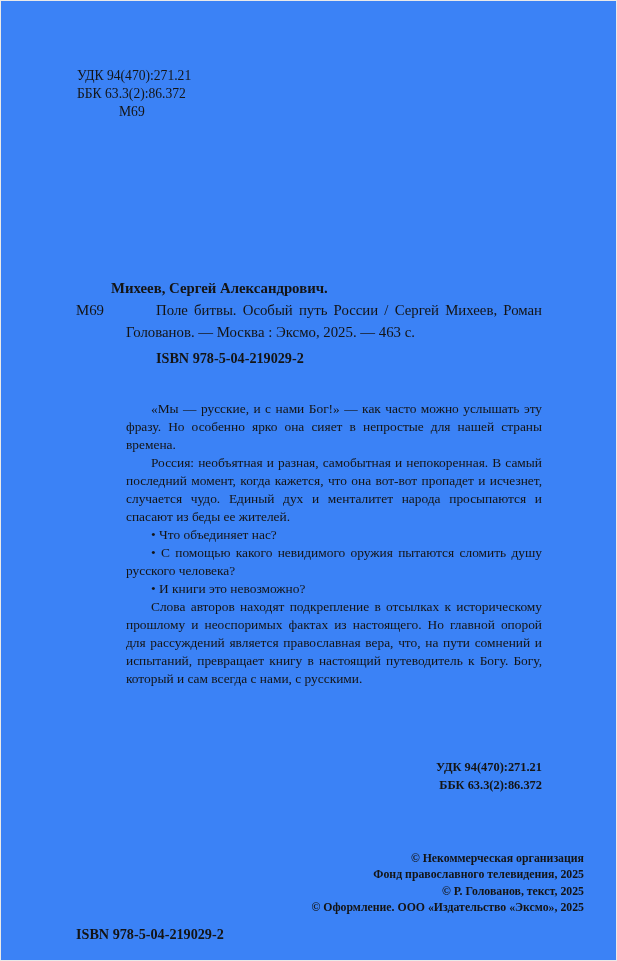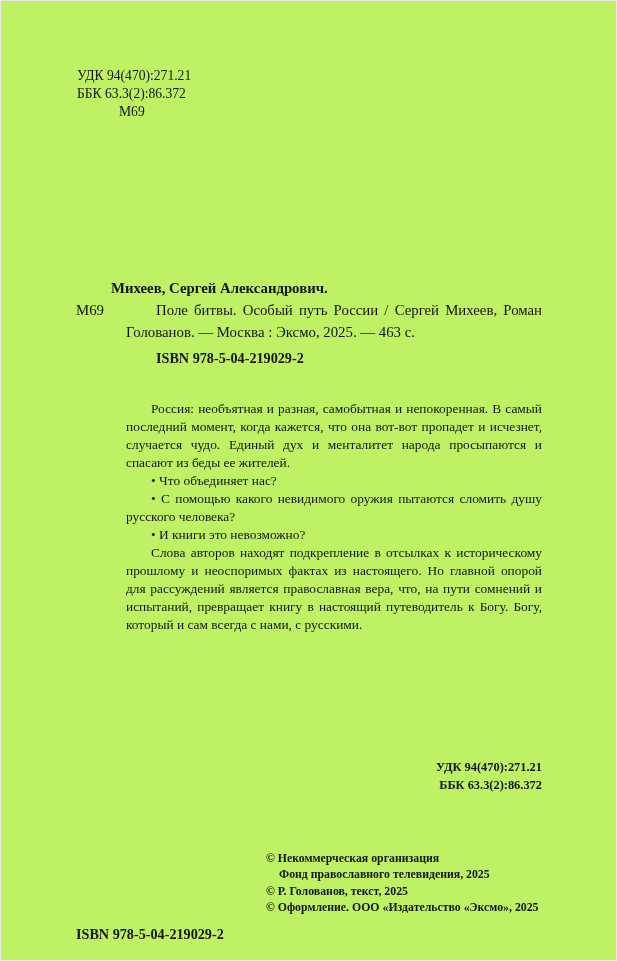--- a/index.html
+++ b/index.html
@@ -4,21 +4,21 @@
   <style>
     html, body {
       margin: 0;
       padding: 0;
       background: #ffffff;
     }
     .page {
       position: relative;
       width: 617px;
       height: 961px;
-      background: #bef264;
+      background: #3b82f6;
       font-family: "Liberation Serif", "DejaVu Serif", serif;
       color: #141414;
       overflow: hidden;
       box-sizing: border-box;
       border: 1px solid #e9e9e9;
     }
     .top-codes {
       position: absolute;
       top: 66px;
       left: 76px;
@@ -77,25 +77,26 @@
       left: 125px;
       width: 416px;
       text-align: right;
       font-weight: bold;
       font-size: 12.4px;
       line-height: 17.5px;
     }
     .copyright {
       position: absolute;
       top: 849px;
-      left: 265px;
+      left: 253px;
       width: 330px;
       font-weight: bold;
       font-size: 11.8px;
       line-height: 16.4px;
+      text-align: right;
     }
     .copy-line {
       padding-left: 13px;
       text-indent: -13px;
       white-space: pre-line;
     }
     .isbn-bottom {
       position: absolute;
       top: 925px;
       left: 75px;
@@ -117,20 +118,21 @@
   <div class="main">
     <div class="author">Михеев, Сергей Александрович.</div>
     <div class="cite">
       <span class="cite-code">М69</span>
       <p class="cite-text">Поле битвы. Особый путь России / Сергей Михеев, Роман Голованов. — Москва : Эксмо, 2025. — 463 с.</p>
     </div>
     <div class="isbn-cite">ISBN 978-5-04-219029-2</div>
   </div>
 
   <div class="annotation">
+    <p>«Мы — русские, и с нами Бог!» — как часто можно услышать эту фразу. Но особенно ярко она сияет в непростые для нашей страны времена.</p>
     <p>Россия: необъятная и разная, самобытная и непокоренная. В самый последний момент, когда кажется, что она вот-вот пропадет и исчезнет, случается чудо. Единый дух и менталитет народа просыпаются и спасают из беды ее жителей.</p>
     <p>• Что объединяет нас?</p>
     <p>• С помощью какого невидимого оружия пытаются сломить душу русского человека?</p>
     <p>• И книги это невозможно?</p>
     <p>Слова авторов находят подкрепление в отсылках к историческому прошлому и неоспоримых фактах из настоящего. Но главной опорой для рассуждений является православная вера, что, на пути сомнений и испытаний, превращает книгу в настоящий путеводитель к Богу. Богу, который и сам всегда с нами, с русскими.</p>
   </div>
 
   <div class="codes-right">
     <div>УДК 94(470):271.21</div>
     <div>ББК 63.3(2):86.372</div>

